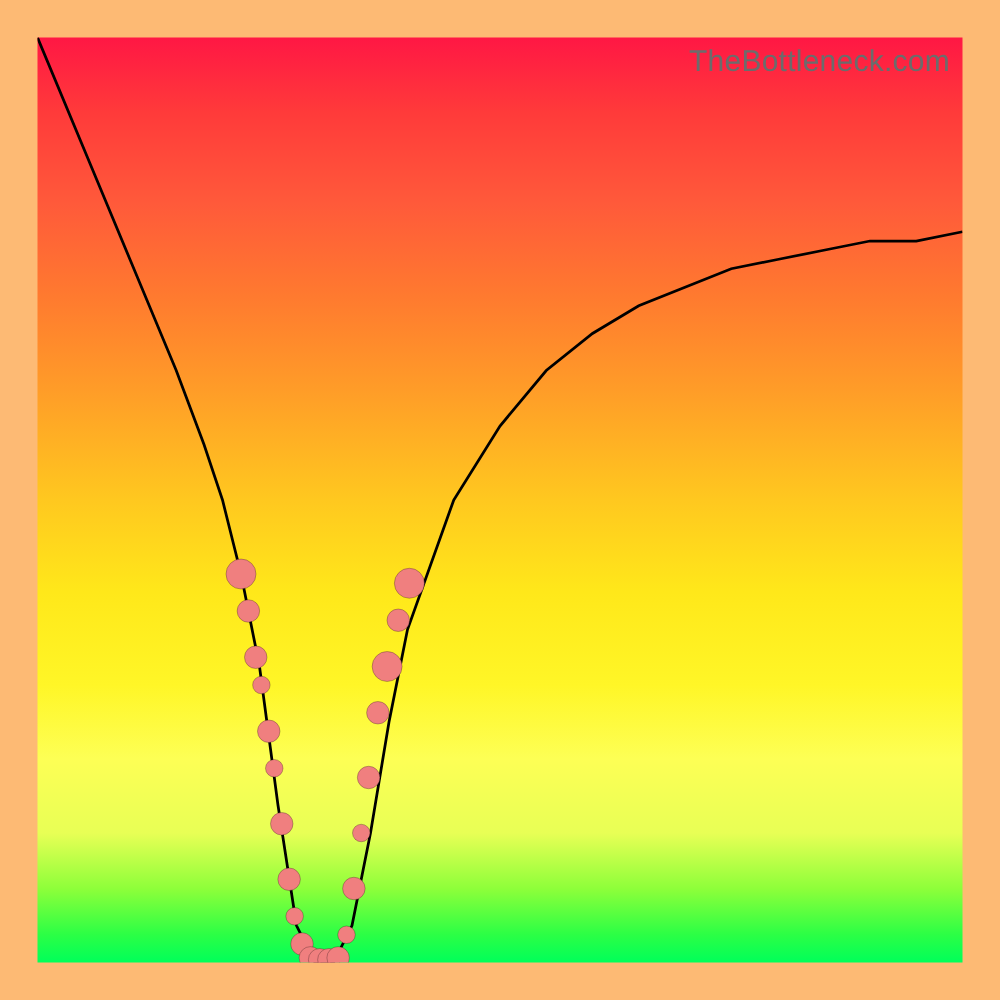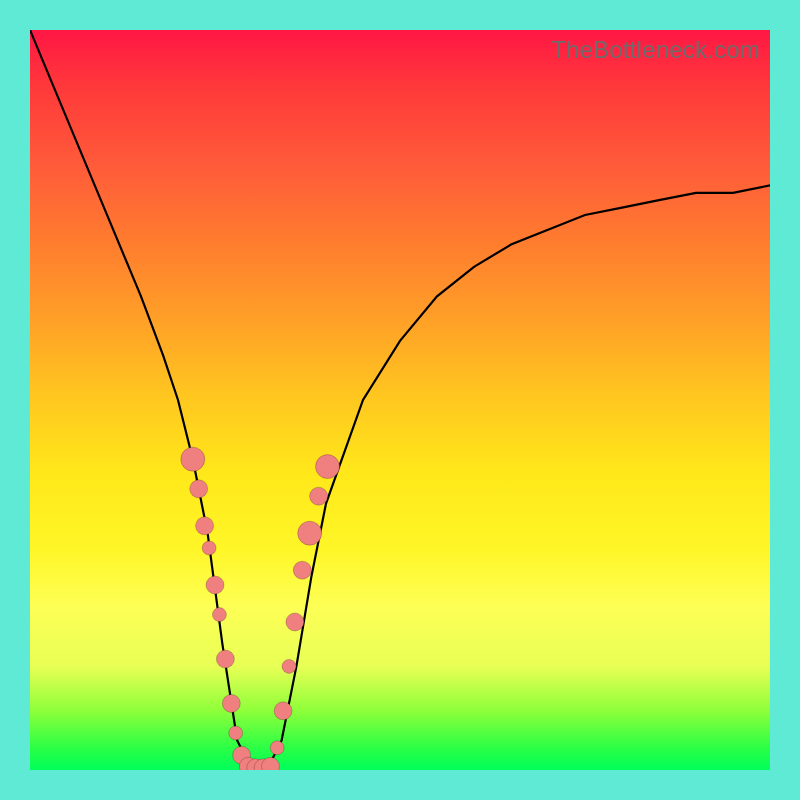--- a/index.html
+++ b/index.html
@@ -7,21 +7,21 @@
     padding: 0;
     width: 800px;
     height: 800px;
     overflow: hidden;
     font-family: Arial, Helvetica, sans-serif;
   }
   .outer {
     position: relative;
     width: 800px;
     height: 800px;
-    background: #5eead4;
+    background: #fdba74;
   }
   .plot {
     position: absolute;
     left: 30px;
     top: 30px;
     width: 740px;
     height: 740px;
     background: linear-gradient(to bottom,
       #ff1744 0%,
       #ff3a3a 8%,

